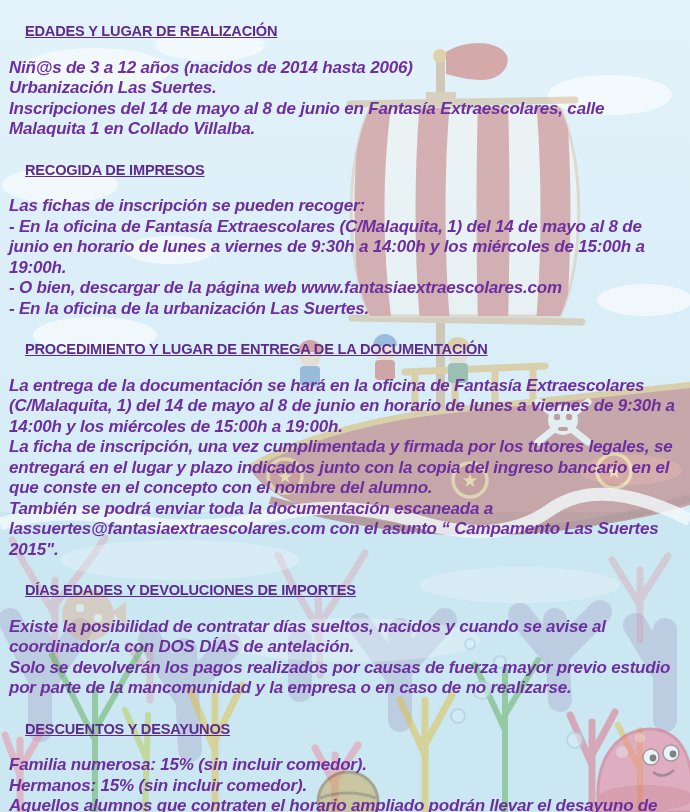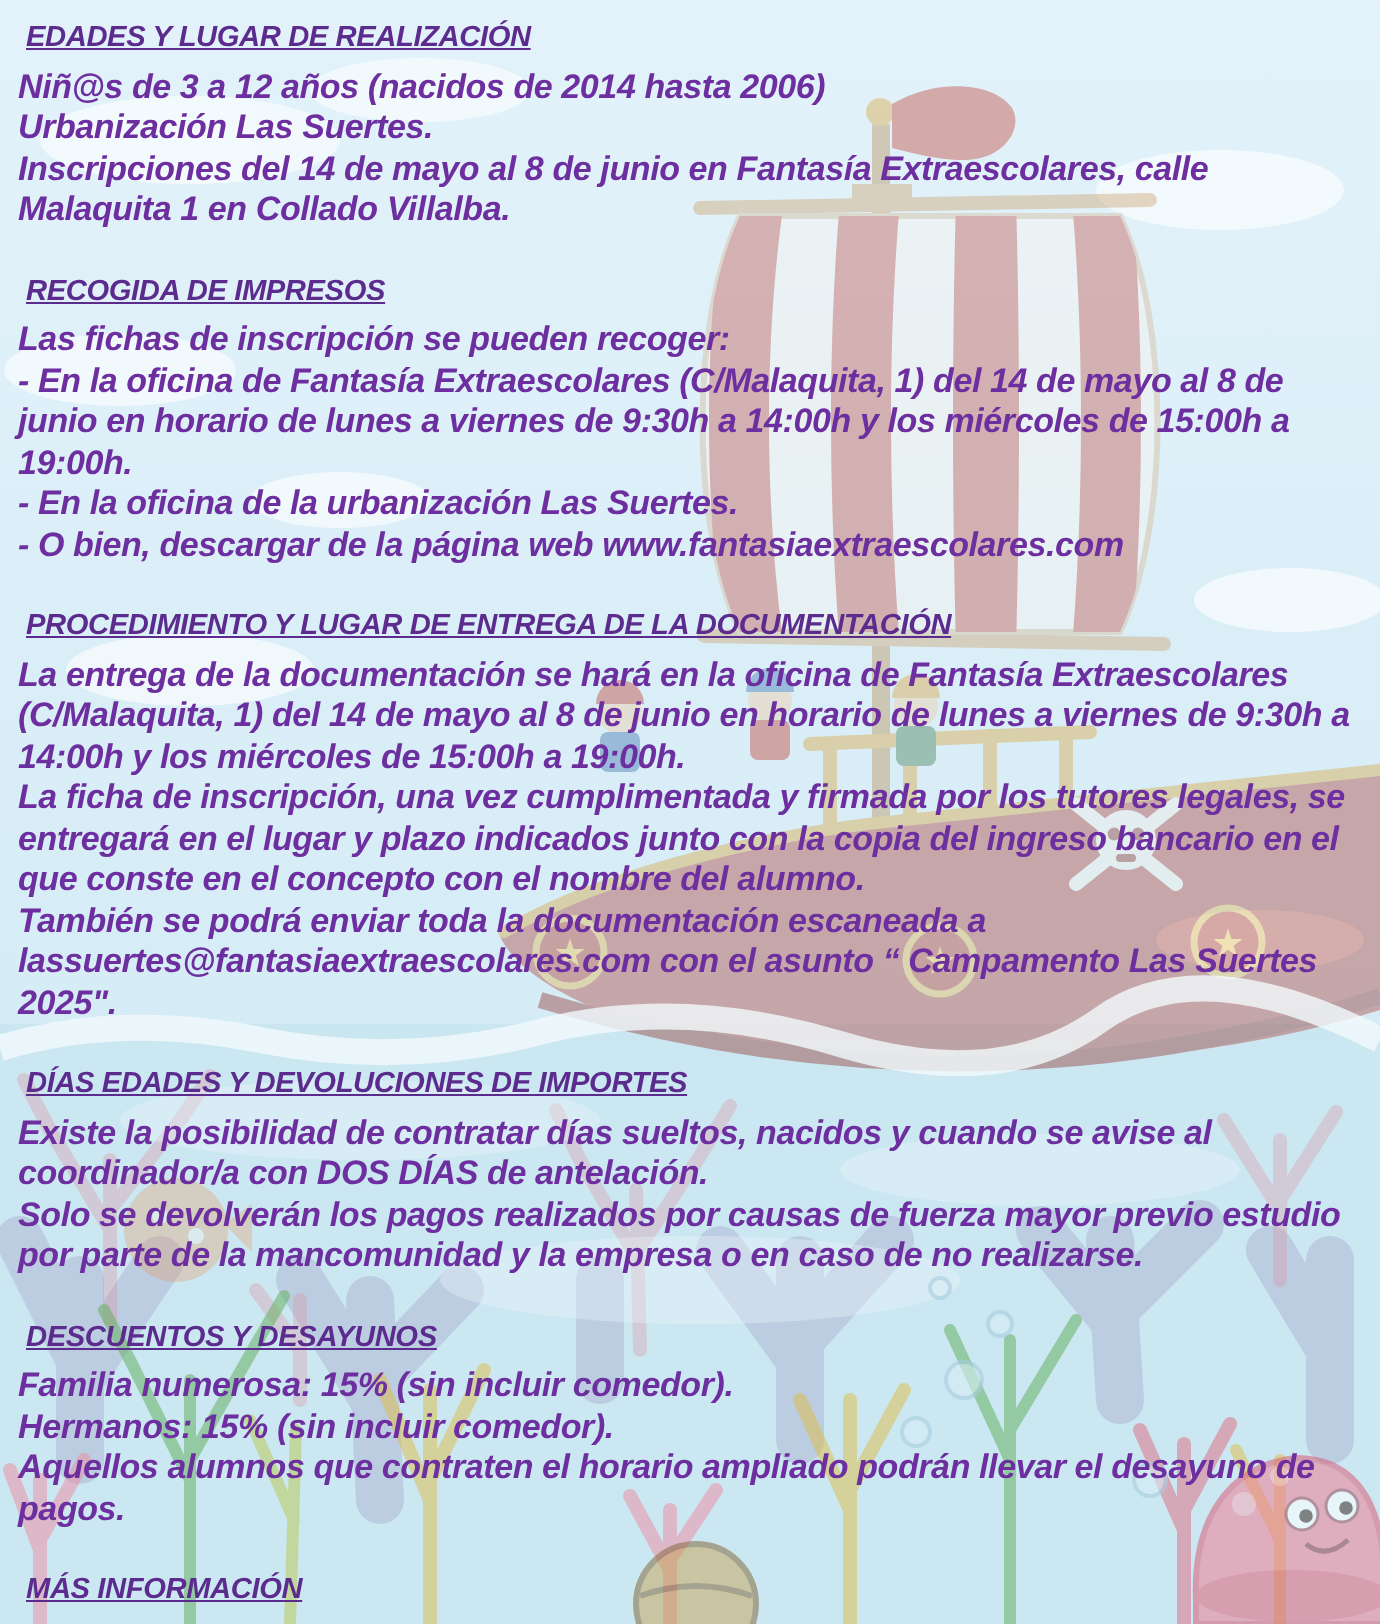--- a/index.html
+++ b/index.html
@@ -11,23 +11,23 @@
   .bg{
     position:absolute;left:0;top:0;width:690px;height:812px;z-index:0;
   }
   .content{
     position:absolute;left:0;top:0;width:690px;height:812px;z-index:1;
     box-sizing:border-box;padding:5px 8px 0 9px;
   }
   .section{margin:0 0 20px 0;}
   .section:last-child{margin-bottom:0;}
   h2.heading{
-    margin:4px;padding:0;
+    margin:16px;padding:0;
     font-size:14.6px;line-height:20.5px;
-    font-style:italic;font-weight:bold;
+    font-weight:bold;
     color:#5c2b8e;
     text-decoration:underline;
     letter-spacing:-0.2px;
   }
   p.line{
     margin:0;padding:0;
     font-size:17px;line-height:20.5px;
     font-style:italic;font-weight:bold;
     color:#6d2f9f;
     letter-spacing:-0.2px;
@@ -196,30 +196,30 @@
     <h2 class="heading">EDADES Y LUGAR DE REALIZACIÓN</h2>
     <p class="line">Niñ@s de 3 a 12 años (nacidos de 2014 hasta 2006)</p>
     <p class="line">Urbanización Las Suertes.</p>
     <p class="line">Inscripciones del 14 de mayo al 8 de junio en Fantasía Extraescolares, calle Malaquita 1 en Collado Villalba.</p>
   </div>
 
   <div class="section">
     <h2 class="heading">RECOGIDA DE IMPRESOS</h2>
     <p class="line">Las fichas de inscripción se pueden recoger:</p>
     <p class="line">- En la oficina de Fantasía Extraescolares (C/Malaquita, 1) del 14 de mayo al 8 de junio en horario de lunes a viernes de 9:30h a 14:00h y los miércoles de 15:00h a 19:00h.</p>
+    <p class="line">- O bien, descargar de la página web www.fantasiaextraescolares.com</p>
     <p class="line">- En la oficina de la urbanización Las Suertes.</p>
-    <p class="line">- O bien, descargar de la página web www.fantasiaextraescolares.com</p>
   </div>
 
   <div class="section">
     <h2 class="heading">PROCEDIMIENTO Y LUGAR DE ENTREGA DE LA DOCUMENTACIÓN</h2>
     <p class="line">La entrega de la documentación se hará en la oficina de Fantasía Extraescolares (C/Malaquita, 1) del 14 de mayo al 8 de junio en horario de lunes a viernes de 9:30h a 14:00h y los miércoles de 15:00h a 19:00h.</p>
     <p class="line">La ficha de inscripción, una vez cumplimentada y firmada por los tutores legales, se entregará en el lugar y plazo indicados junto con la copia del ingreso bancario en el que conste en el concepto con el nombre del alumno.</p>
     <p class="line">También se podrá enviar toda la documentación escaneada a</p>
-    <p class="line">lassuertes@fantasiaextraescolares.com con el asunto “ Campamento Las Suertes 2025".</p>
+    <p class="line">lassuertes@fantasiaextraescolares.com con el asunto “ Campamento Las Suertes 2015".</p>
   </div>
 
   <div class="section">
     <h2 class="heading">DÍAS EDADES Y DEVOLUCIONES DE IMPORTES</h2>
     <p class="line">Existe la posibilidad de contratar días sueltos, nacidos y cuando se avise al coordinador/a con DOS DÍAS de antelación.</p>
     <p class="line">Solo se devolverán los pagos realizados por causas de fuerza mayor previo estudio por parte de la mancomunidad y la empresa o en caso de no realizarse.</p>
   </div>
 
   <div class="section">
     <h2 class="heading">DESCUENTOS Y DESAYUNOS</h2>

